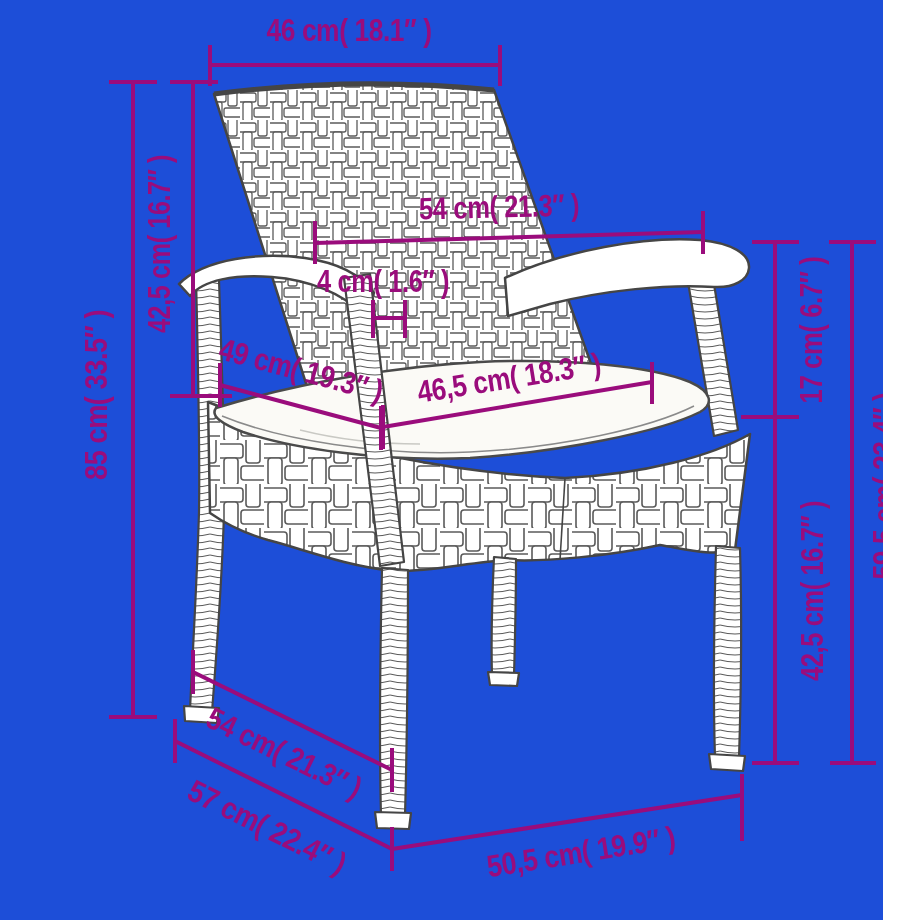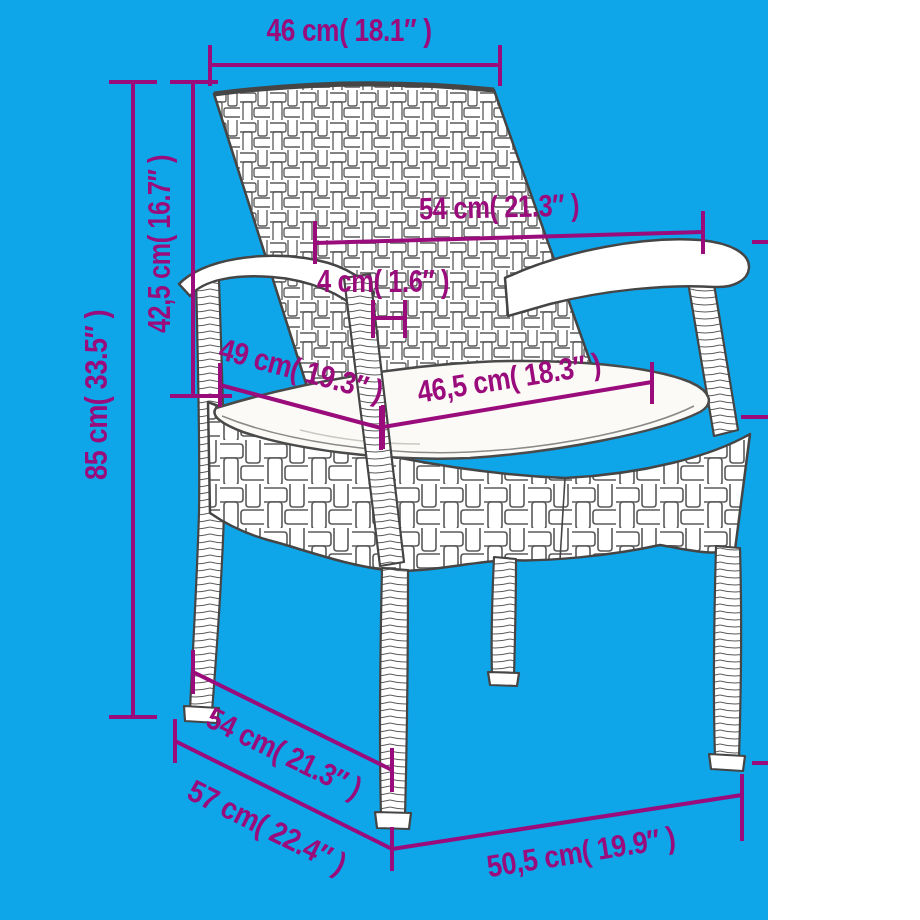--- a/index.html
+++ b/index.html
@@ -1,16 +1,16 @@
 <!DOCTYPE html>
 <html><head>
 <meta charset="utf-8">
 <style>
   html,body{margin:0;padding:0;background:#ffffff;}
-  #stage{width:768px;height:920px;position:relative;background:#0ea5e9;overflow:hidden;}
+  #stage{width:883px;height:920px;position:relative;background:#1d4ed8;overflow:hidden;}
   svg{display:block;}
   .dim-label{
     font-family:"Liberation Sans",sans-serif;
     font-weight:700;
     font-size:31px;
     text-anchor:middle;
     dominant-baseline:central;
     letter-spacing:-0.5px;
   }
 </style>

